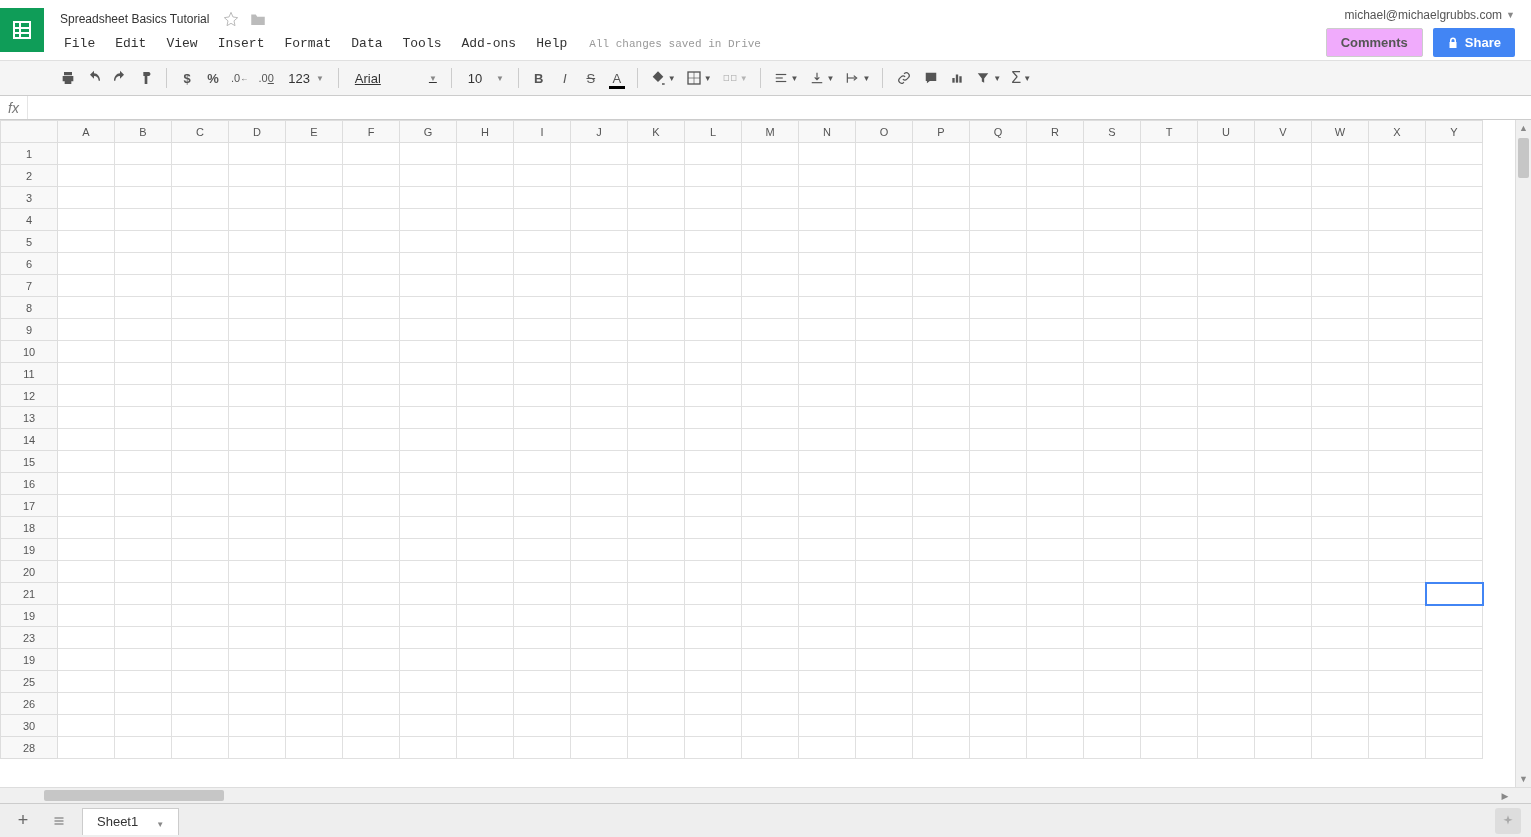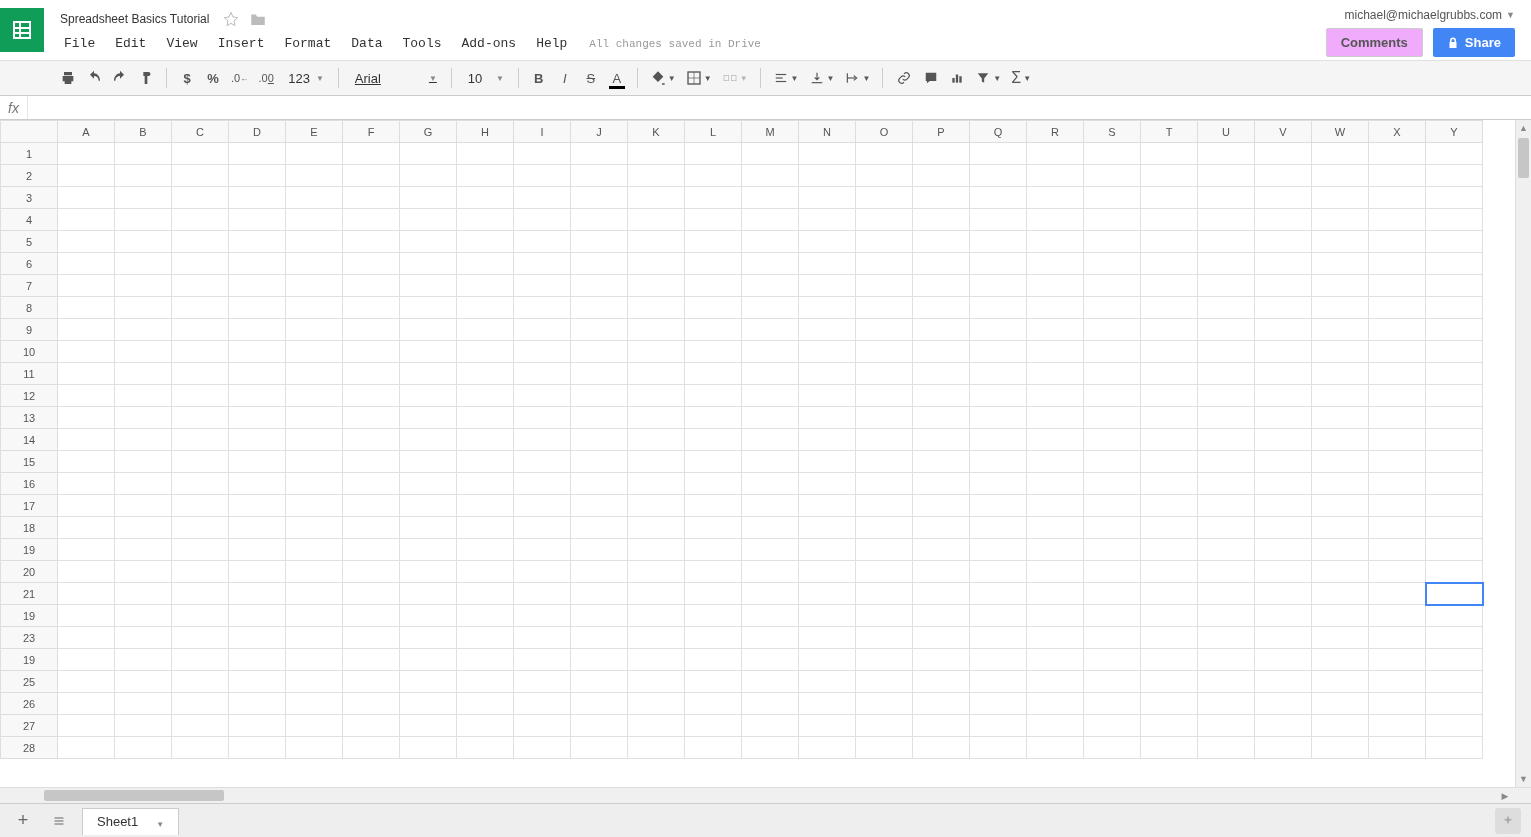--- a/index.html
+++ b/index.html
@@ -1023,21 +1023,21 @@
             <td class="cell"></td>
             <td class="cell"></td>
             <td class="cell"></td>
             <td class="cell"></td>
             <td class="cell"></td>
             <td class="cell"></td>
             <td class="cell"></td>
             <td class="cell"></td>
           </tr>
           <tr>
-            <th class="row-header">27</th>
+            <th class="row-header">30</th>
             <td class="cell"></td>
             <td class="cell"></td>
             <td class="cell"></td>
             <td class="cell"></td>
             <td class="cell"></td>
             <td class="cell"></td>
             <td class="cell"></td>
             <td class="cell"></td>
             <td class="cell"></td>
             <td class="cell"></td>

